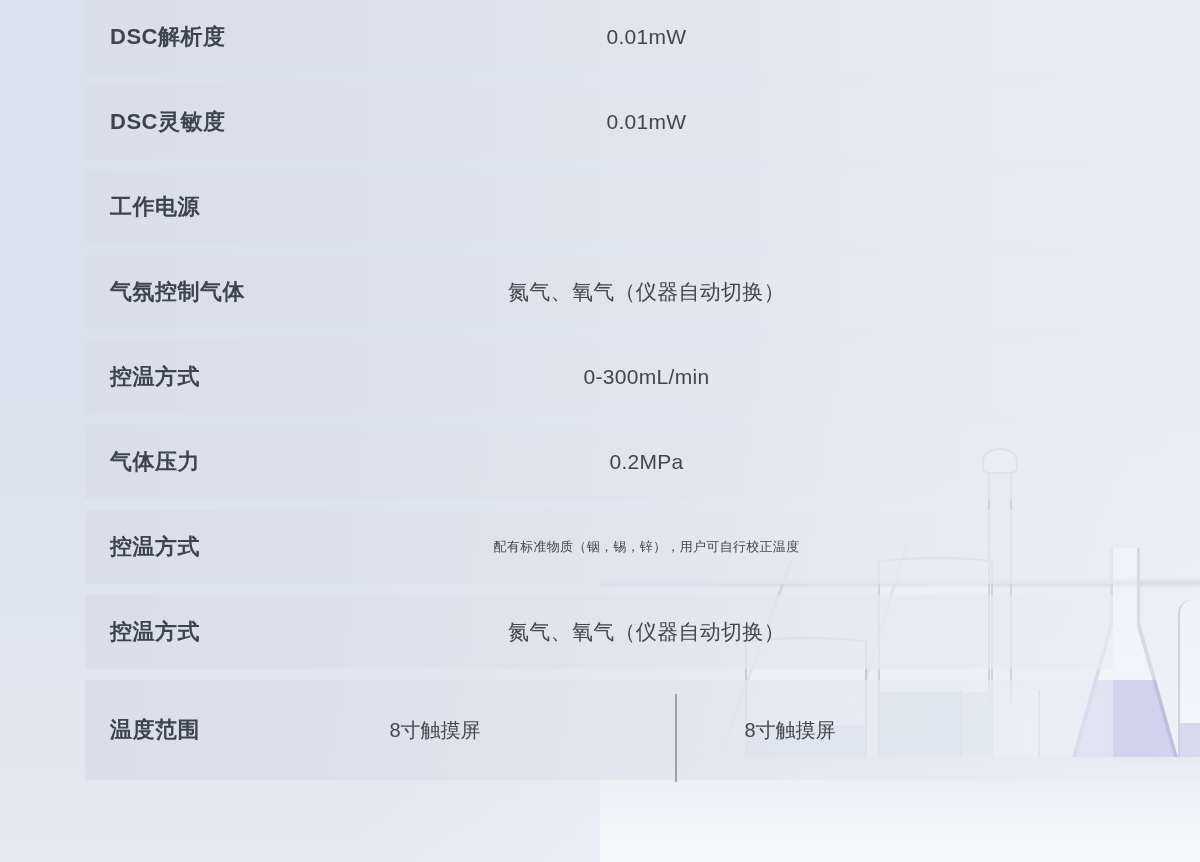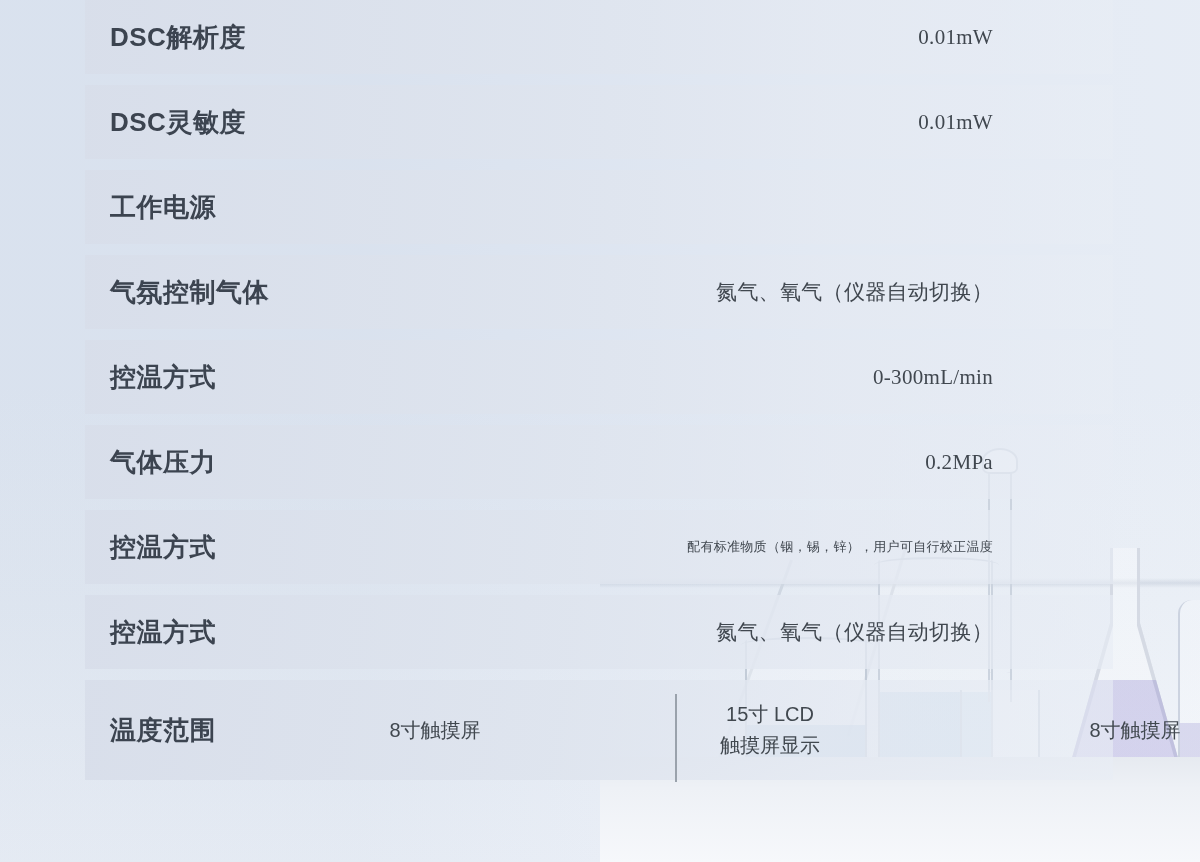--- a/index.html
+++ b/index.html
@@ -176,35 +176,34 @@
         rgba(232,237,245,0.62) 100%);
     display: flex;
     align-items: center;
   }
 
   .spec-row.tall { height: 100px; margin-bottom: 0; }
 
   .spec-label {
     width: 215px;
     padding-left: 25px;
-    font-size: 26px;
+    font-size: 22px;
     font-weight: bold;
     color: #3c4450;
     letter-spacing: 0.5px;
     flex-shrink: 0;
   }
 
   .spec-value {
     flex: 1;
-    text-align: right;
+    text-align: center;
     font-size: 21px;
     color: #40474f;
     padding-right: 120px;
     letter-spacing: 0.3px;
-    font-family: Liberation Serif, serif;
   }
 
   .spec-value.small {
     font-size: 13px;
   }
 
   
   .last-row-cells {
     display: flex;
     align-items: center;
@@ -299,21 +298,17 @@
   <div class="spec-row">
     <div class="spec-label">控温方式</div>
     <div class="spec-value">氮气、氧气（仪器自动切换）</div>
   </div>
 
   <div class="spec-row tall">
     <div class="spec-label">温度范围</div>
     <div class="last-row-cells">
       <div class="lr-cell lr-cell-1">8寸触摸屏</div>
       <div class="lr-divider"></div>
-      <div class="lr-cell lr-cell-2">
-        <div>15寸 LCD</div>
-        <div>触摸屏显示</div>
-      </div>
       <div class="lr-cell lr-cell-3">8寸触摸屏</div>
     </div>
   </div>
 
 </div>
 
 </body></html>

